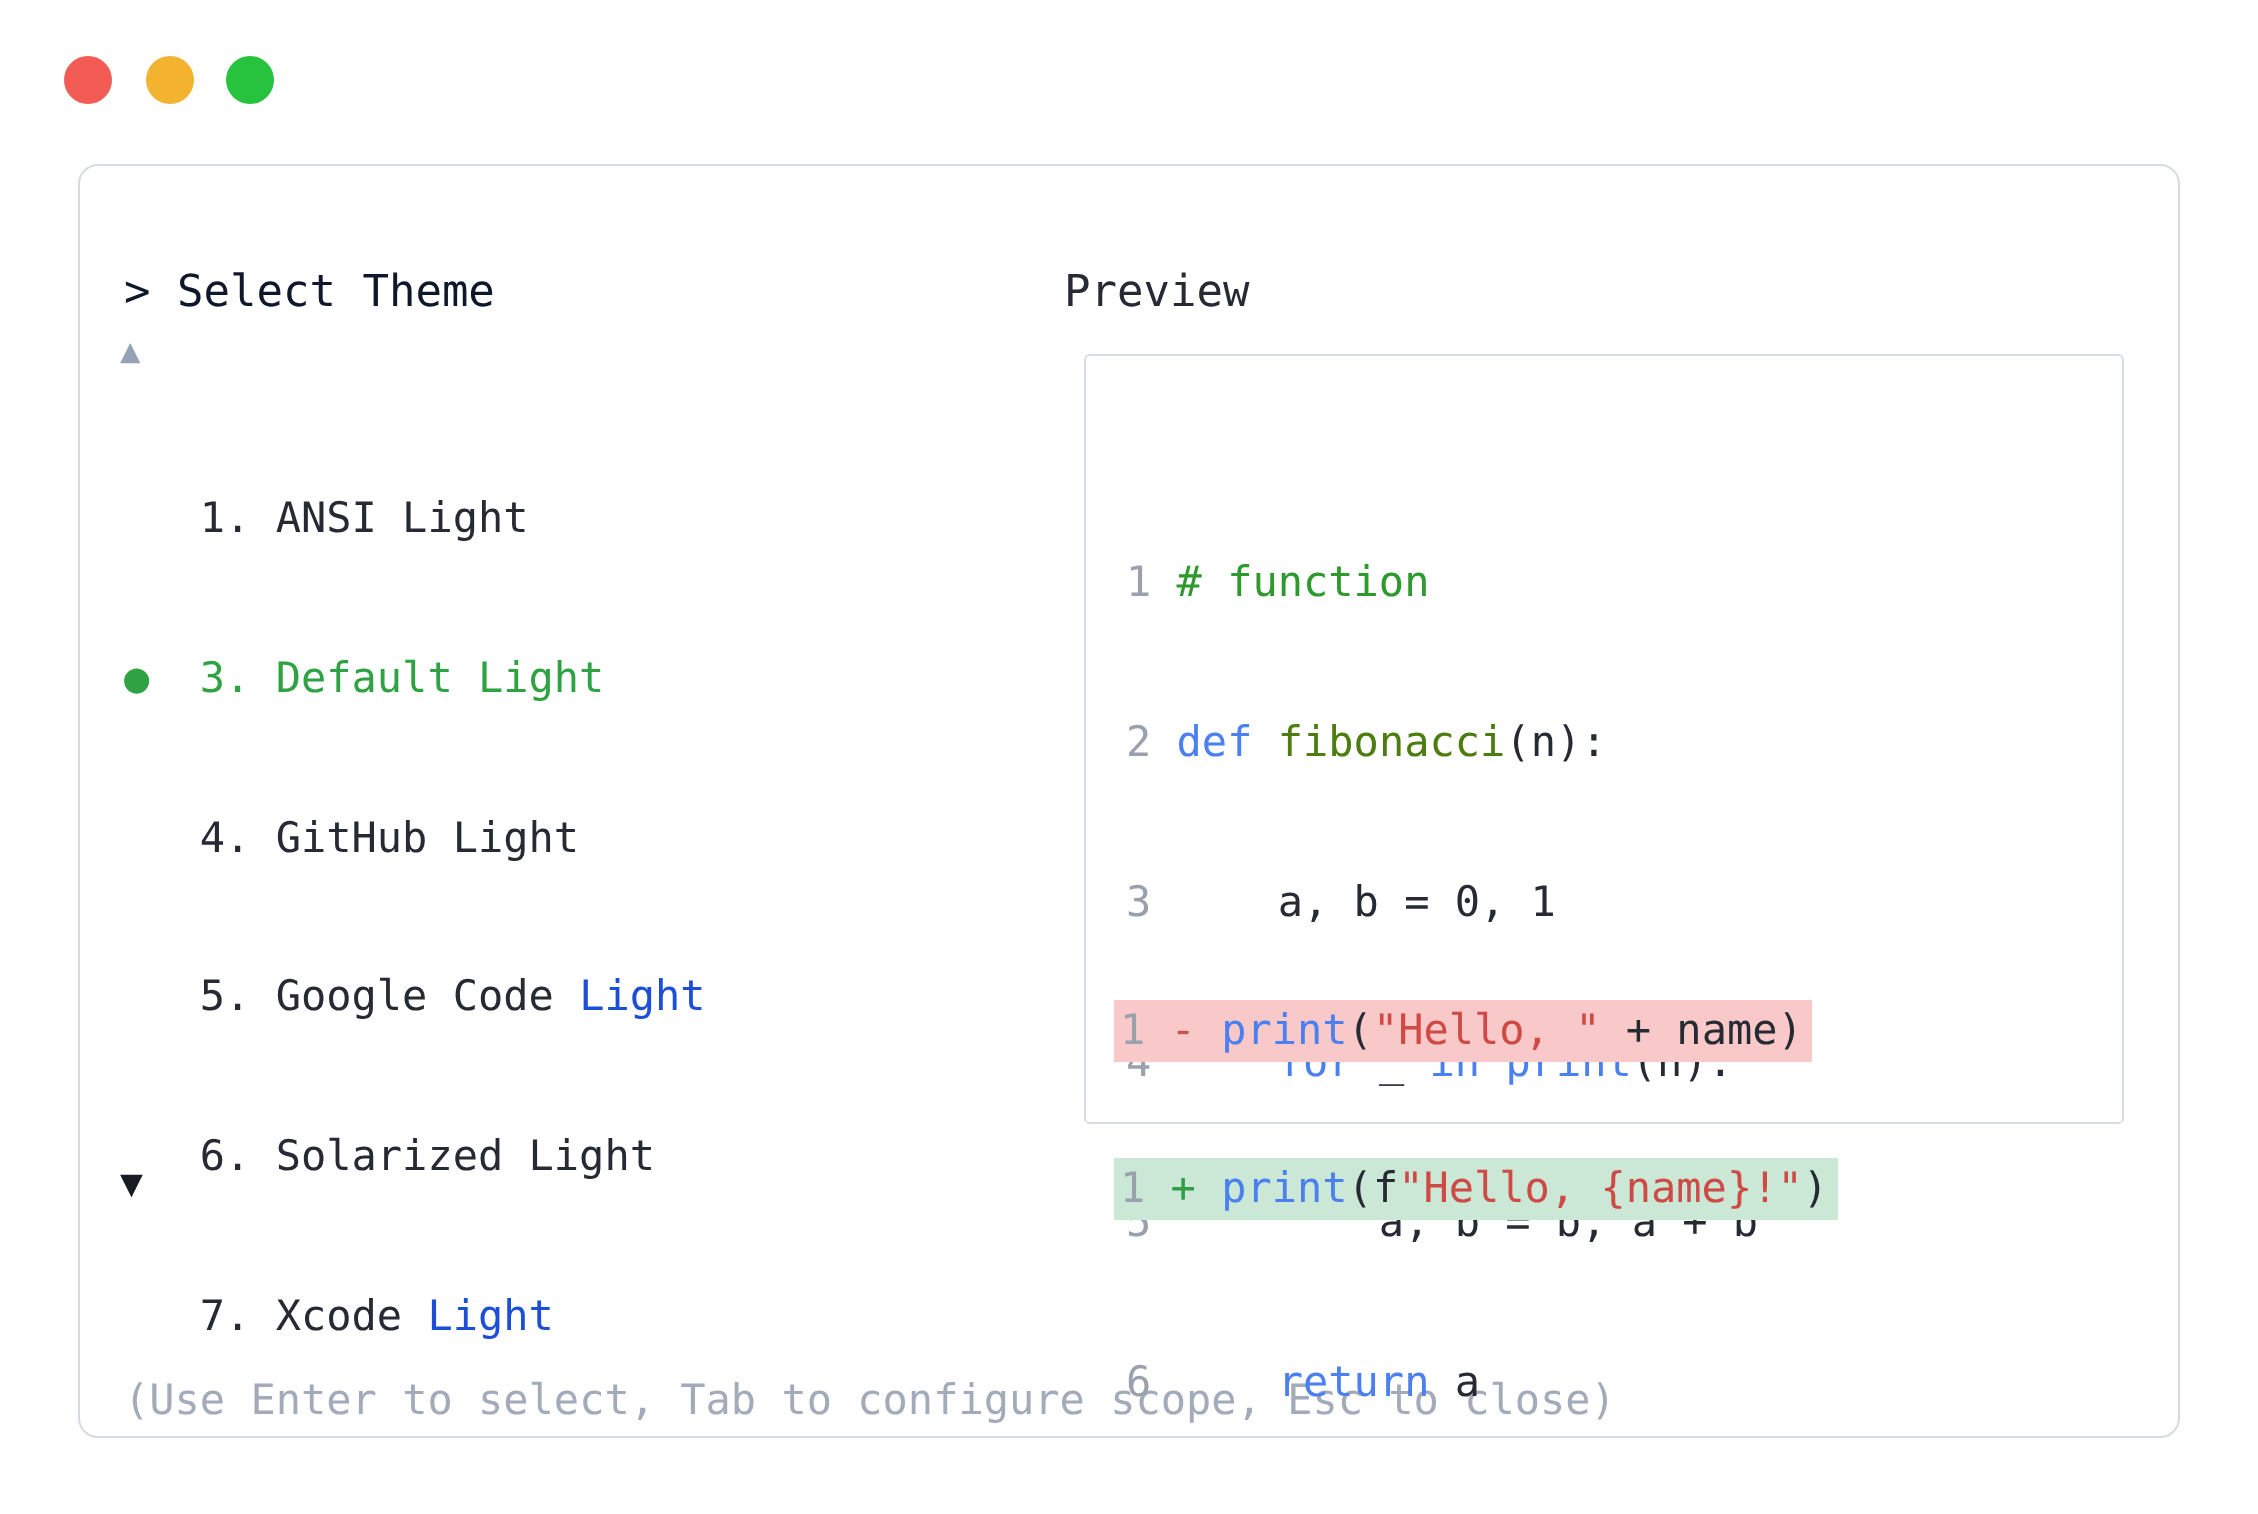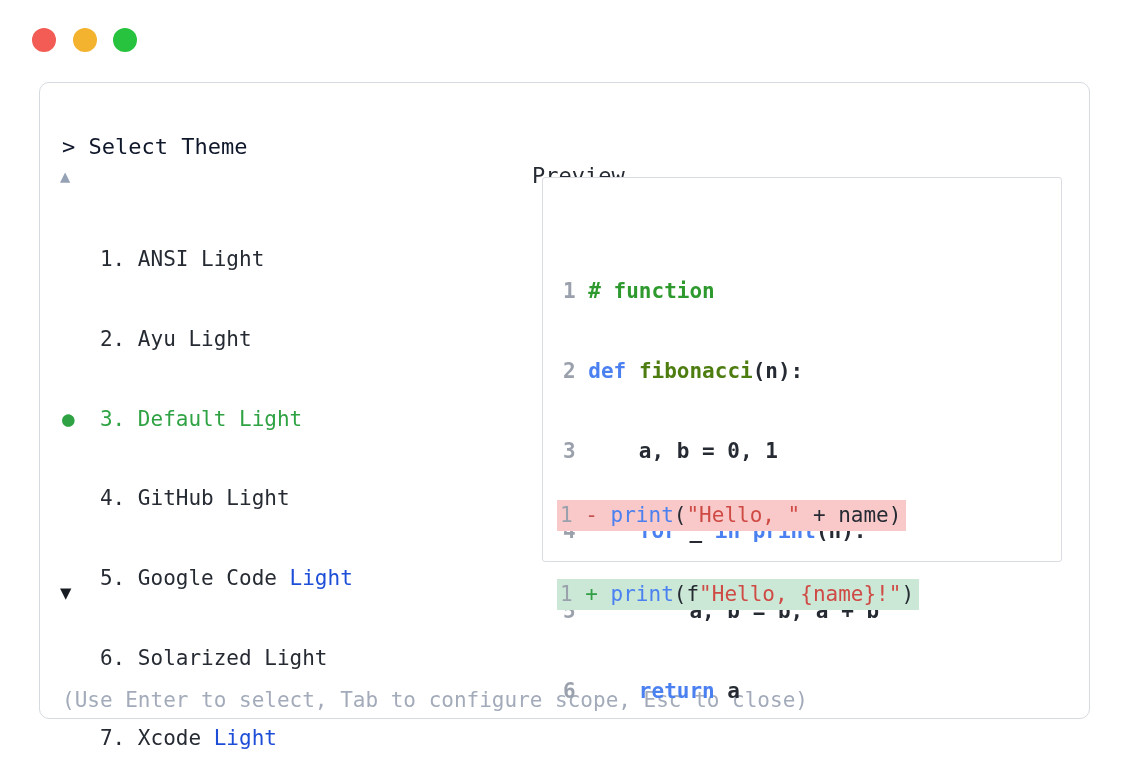--- a/index.html
+++ b/index.html
@@ -12,41 +12,41 @@
   .t-yellow { left: 73px;  background: #f3b32e; }
   .t-green  { left: 113px; background: #28c33e; }
 
   
   .window { position: absolute; left: 39px; top: 82px; width: 1051px; height: 637px;
             border: 1.5px solid #d6dae1; border-radius: 10px; background: #ffffff; }
 
   .abs { position: absolute; white-space: pre; }
 
   .prompt { left: 62px; top: 134px; font-size: 22px; color: #0f172a; }
-  .preview-title { left: 532px; top: 134px; font-size: 22px; color: #262b33; margin-top: 29px; }
+  .preview-title { left: 532px; top: 134px; font-size: 22px; color: #262b33; }
 
   .scroll-up   { left: 60px; top: 166px; font-size: 17px; color: #95a2b5; }
   .scroll-down { left: 60px; top: 581px; font-size: 19px; color: #171c22; }
 
   
   .theme-list { left: 62px; top: 196px; font-size: 21px; color: #262b33; }
   .lrow { height: 31.8px; line-height: 31.8px; white-space: pre; }
   .lrow .bullet { display: inline-block; width: 2ch; color: #2fa344; }
   .lrow .num    { display: inline-block; width: 3ch; text-align: right; }
   .lrow .name   { margin-left: 1ch; }
   .lrow .suffix { color: #1d4ed8; }
   .lrow.selected .num, .lrow.selected .name, .lrow.selected .suffix { color: #2fa344; }
 
   .footer { left: 62px; top: 644px; font-size: 21px; color: #a3abba; margin-top: 44px; }
 
   
   .preview-box { position: absolute; left: 542px; top: 177px; width: 520px; height: 385px;
                  border: 1px solid #d9dce2; border-radius: 3px; background: #ffffff; }
 
-  .code-block { left: 563px; top: 227px; font-size: 21px; font-weight: bold; }
+  .code-block { left: 563px; top: 227px; font-size: 21px; }
   .code-line { height: 32px; line-height: 32px; white-space: pre; }
   .ln { display: inline-block; width: 1ch; margin-right: 1ch; color: #9aa1ac; text-align: right; }
 
   .diff-block { left: 557px; top: 452px; font-size: 21px; }
   .diff-line { display: block; width: max-content; height: 31px; line-height: 31px;
                padding: 0 5px 0 3px; white-space: pre; }
   .diff-line.removed { background: #f8c9c8; }
   .diff-line.added   { background: #cbe8d7; }
 
   .seg-plain   { color: #262b33; }
@@ -67,21 +67,20 @@
 <div class="window"></div>
 
 <div class="abs prompt">&gt; Select Theme</div>
 <div class="abs preview-title">Preview</div>
 
 <div class="abs scroll-up">▲</div>
 <div class="abs scroll-down">▼</div>
 
 <div class="abs theme-list">
   <div class="lrow"><span class="bullet"></span><span class="num">1.</span><span class="name">ANSI Light</span><span class="suffix"></span></div>
-  <div class="lrow"><span class="bullet"></span><span class="num">2.</span><span class="name">Ayu Light</span><span class="suffix"></span></div>
   <div class="lrow selected"><span class="bullet">●</span><span class="num">3.</span><span class="name">Default Light</span><span class="suffix"></span></div>
   <div class="lrow"><span class="bullet"></span><span class="num">4.</span><span class="name">GitHub Light</span><span class="suffix"></span></div>
   <div class="lrow"><span class="bullet"></span><span class="num">5.</span><span class="name">Google Code</span><span class="suffix"> Light</span></div>
   <div class="lrow"><span class="bullet"></span><span class="num">6.</span><span class="name">Solarized Light</span><span class="suffix"></span></div>
   <div class="lrow"><span class="bullet"></span><span class="num">7.</span><span class="name">Xcode</span><span class="suffix"> Light</span></div>
   
   
   
   
   

